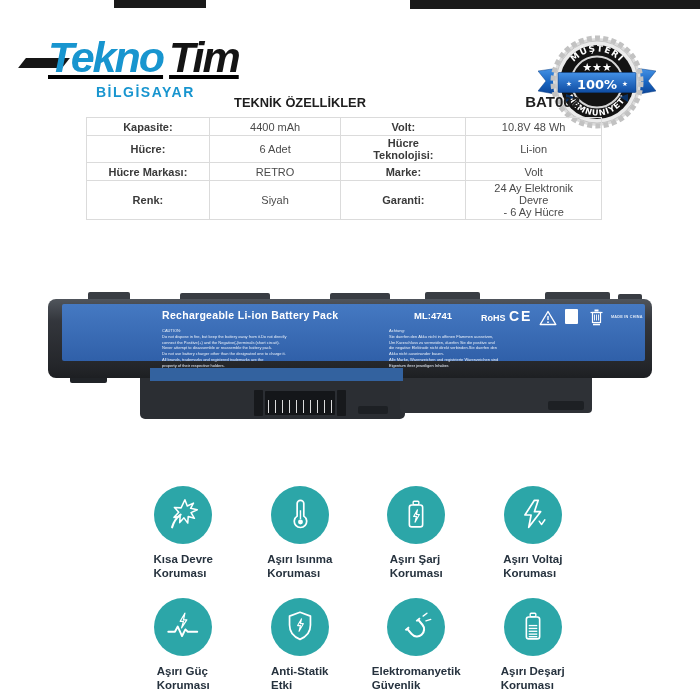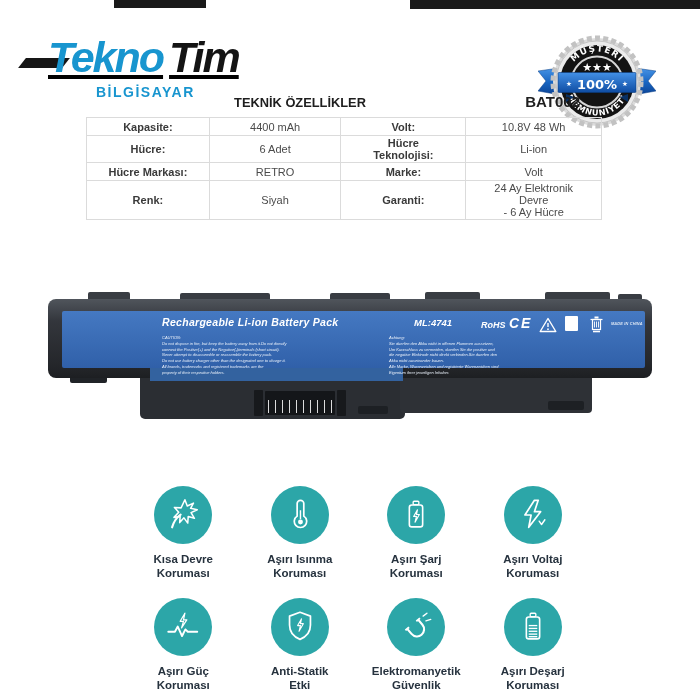--- a/index.html
+++ b/index.html
@@ -35,22 +35,22 @@
 
   
   .bat-bump{position:absolute;background:#393d43;border-radius:2px;}
   #bat-center{left:140px;top:360px;width:265px;height:59px;background:#2b2e33;
               border-radius:0 0 5px 5px;}
   #bat-rightblock{left:400px;top:360px;width:192px;height:53px;background:#2e3136;
                   border-radius:0 0 4px 4px;}
   #bat-foot-l{left:70px;top:374px;width:37px;height:9px;background:#202327;border-radius:2px;}
   #bat-body{left:48px;top:299px;width:604px;height:79px;border-radius:8px;
             background:linear-gradient(#50555c,#33363c 28%,#24262a 85%,#1d1f22);}
-  #bat-label{left:62px;top:311px;width:583px;height:57px;border-radius:2px;
-             background:linear-gradient(#4579c2,#3060a9);font-style:italic;}
+  #bat-label{left:62px;top:304px;width:583px;height:57px;border-radius:2px;
+             background:linear-gradient(#4579c2,#3060a9);}
   #bat-label-ext{left:150px;top:368px;width:253px;height:13px;background:#33629f;}
   #bat-label .lbl-title{position:absolute;left:100px;top:5px;color:#fff;font-weight:bold;
               font-size:10.5px;letter-spacing:.3px;}
   #bat-label .lbl-model{position:absolute;left:352px;top:6px;color:#fff;font-weight:bold;
               font-size:9.5px;}
   #bat-label .lbl-rohs{position:absolute;left:419px;top:9px;color:#fff;font-weight:bold;
               font-size:9px;}
   #bat-label .lbl-ce{position:absolute;left:447px;top:4px;color:#fff;font-size:14px;
               letter-spacing:2px;font-weight:600;}
   #bat-label .lbl-sq{position:absolute;left:503px;top:5px;width:13px;height:15px;
@@ -71,21 +71,21 @@
 
   
   #badge{left:538px;top:24px;width:118px;height:112px;}
 
   
   #features{left:125px;top:486px;width:466px;display:grid;
             grid-template-columns:repeat(4,1fr);row-gap:18px;}
   .feat{display:flex;flex-direction:column;align-items:center;}
   .feat-circle{width:58px;height:58px;border-radius:50%;background:#2ca6a8;
                display:flex;align-items:center;justify-content:center;margin-bottom:8px;}
-  .feat-label{text-align:center;font-weight:bold;font-size:11.5px;color:#26323e;
+  .feat-label{text-align:left;font-weight:bold;font-size:11.5px;color:#26323e;
               line-height:14px;}
 </style>
 </head>
 <body>
 
 <div id="bar-l" class="top-bar"></div>
 <div id="bar-r" class="top-bar"></div>
 
 <div class="abs" id="logo-swoosh"></div>
 <div class="abs" id="logo-text"><span class="tekno">Tekno</span><span class="tim">Tim</span></div>

